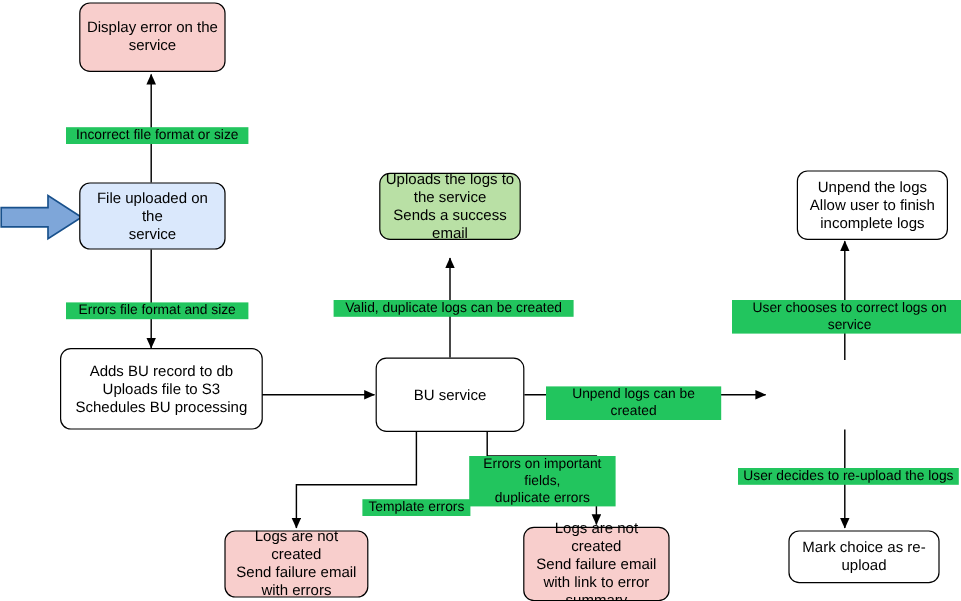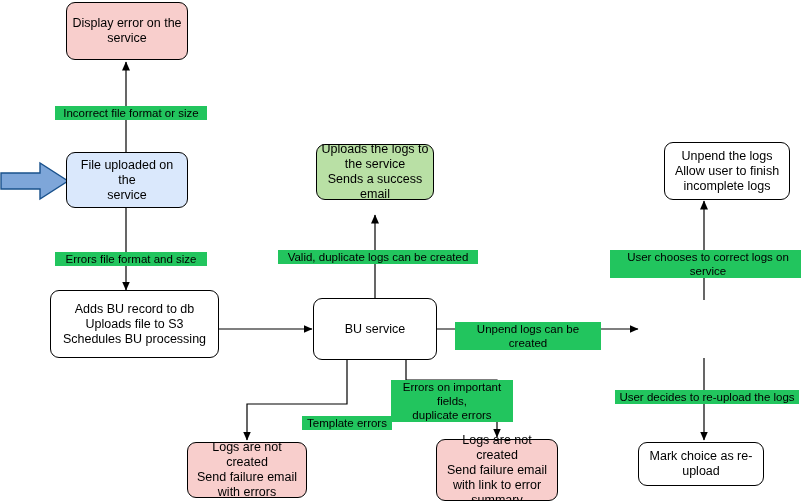--- a/index.html
+++ b/index.html
@@ -127,21 +127,21 @@
   <div class="node n-pink" style="left:436px; top:439px; width:122px; height:62px;">Logs are not created
 Send failure email
 with link to error
 summary</div>
 
   <div class="node n-white" style="left:664px; top:142px; width:126px; height:58px;">Unpend the logs
 Allow user to finish
 incomplete logs</div>
 
 
-  <div class="node n-white" style="left:638px; top:442px; width:126px; height:44px;">Mark choice as re-
+  <div class="node n-white" style="left:657px; top:442px; width:126px; height:44px;">Mark choice as re-
 upload</div>
 
   <div class="edge-label" style="left:55px; top:106px; width:146px;">Incorrect file format or size</div>
 
   <div class="edge-label" style="left:55px; top:252px; width:146px;">Errors file format and size</div>
 
   <div class="edge-label" style="left:278px; top:250px; width:194px;">Valid, duplicate logs can be created</div>
 
   <div class="edge-label" style="left:455px; top:322px; width:140px;">Unpend logs can be created</div>
 

